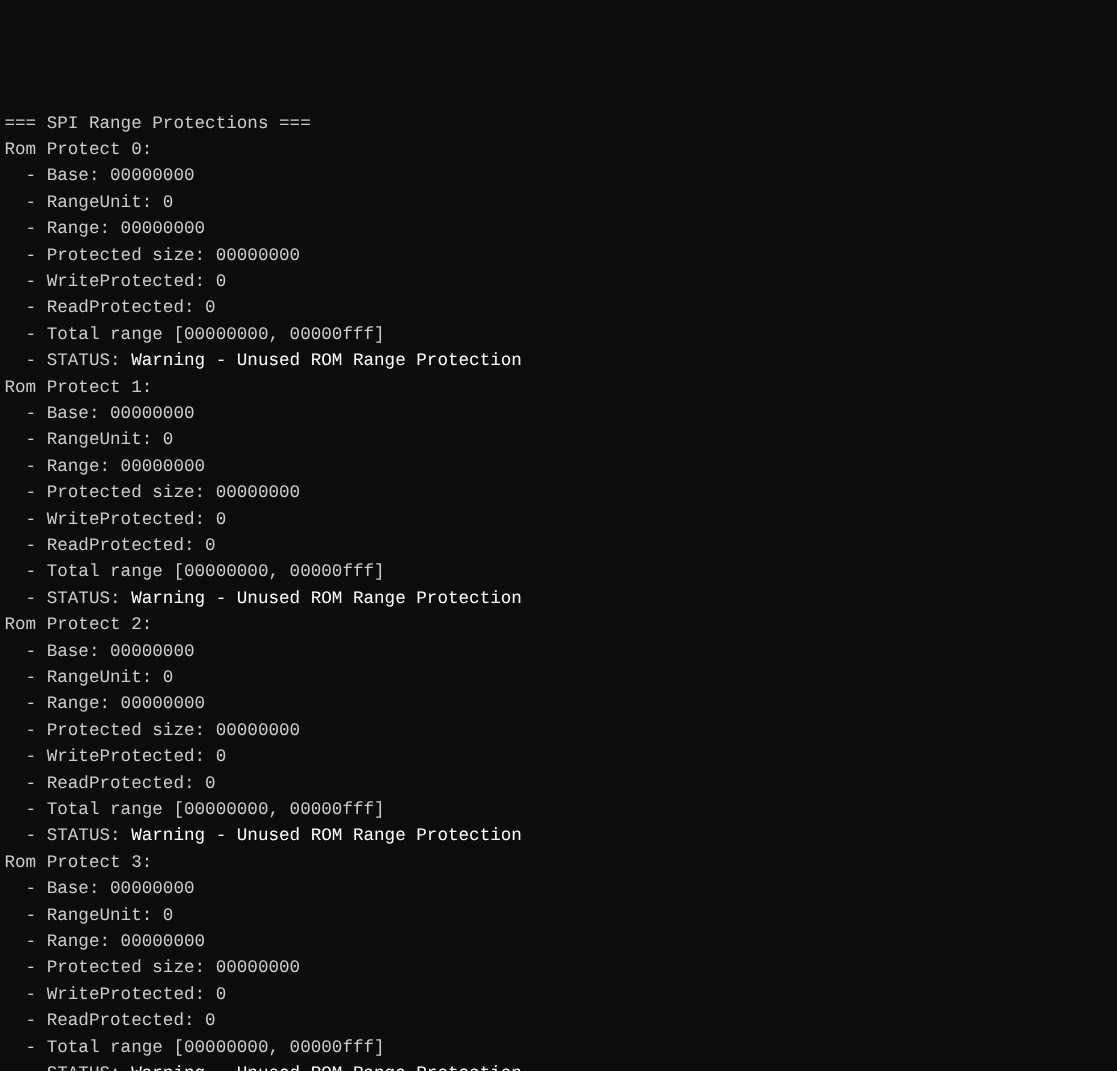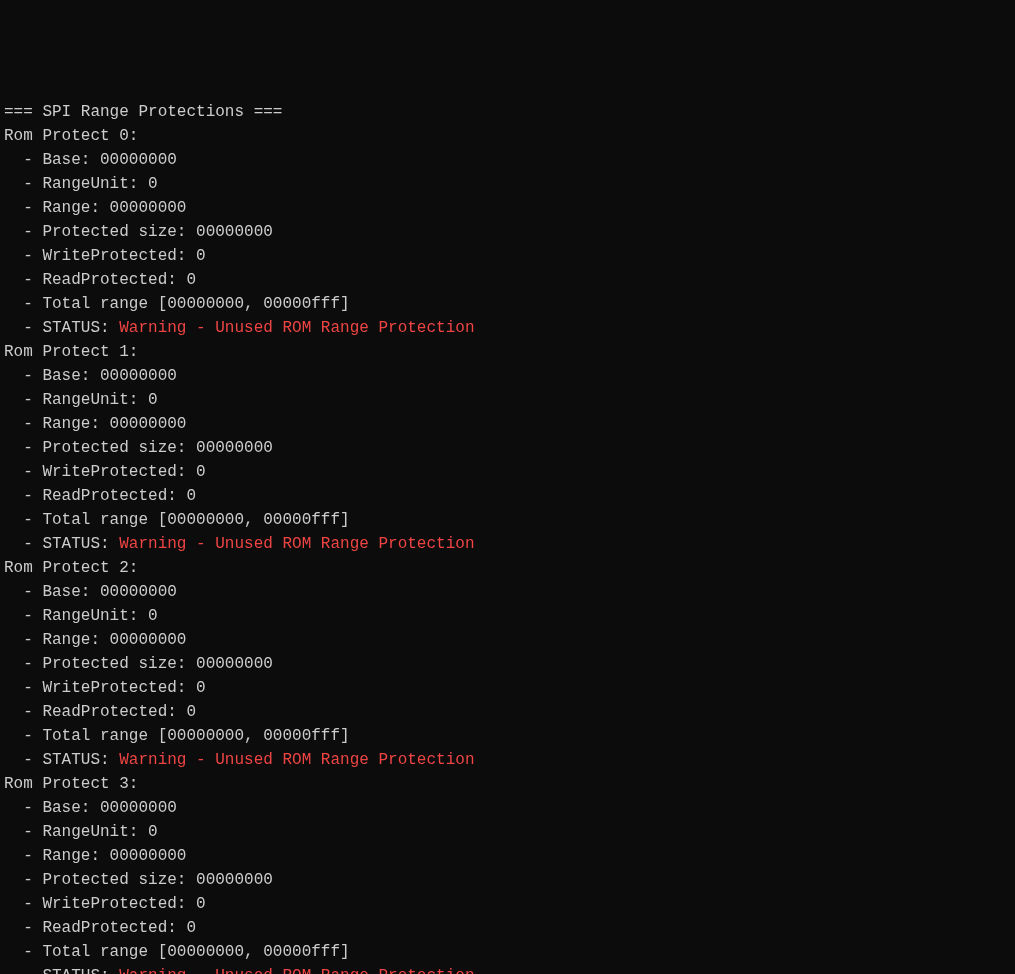--- a/index.html
+++ b/index.html
@@ -6,21 +6,21 @@
       background-color: #0c0c0c;
       color: #cccccc;
       font-family: Consolas, 'Courier New', monospace;
       font-size: 16px;
       line-height: 1.5;
       margin: 0;
       padding: 4px;
       white-space: pre;
     }
     .red {
-      color: #ef4444;
+      color: #ffffff;
     }
     .line {
       display: block;
     }
   </style>
 </head>
 <body>
 
 
 

